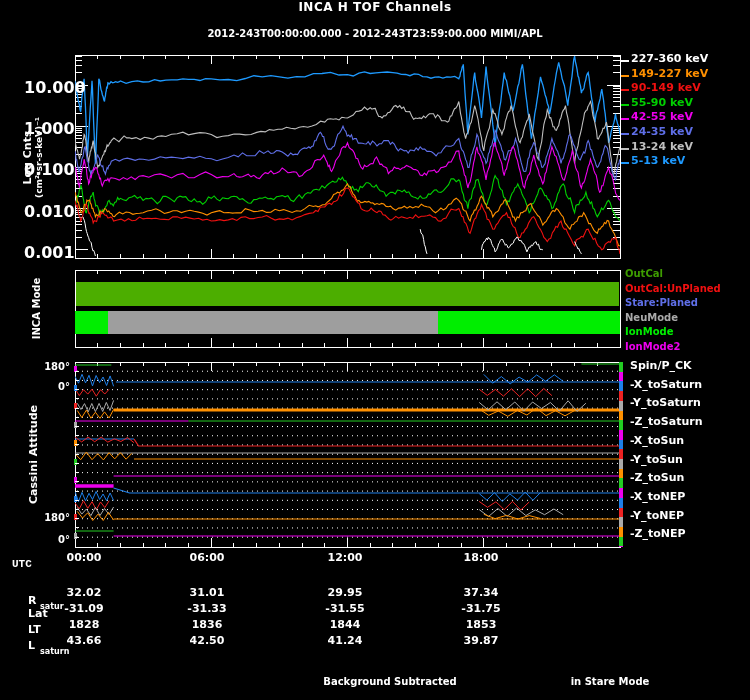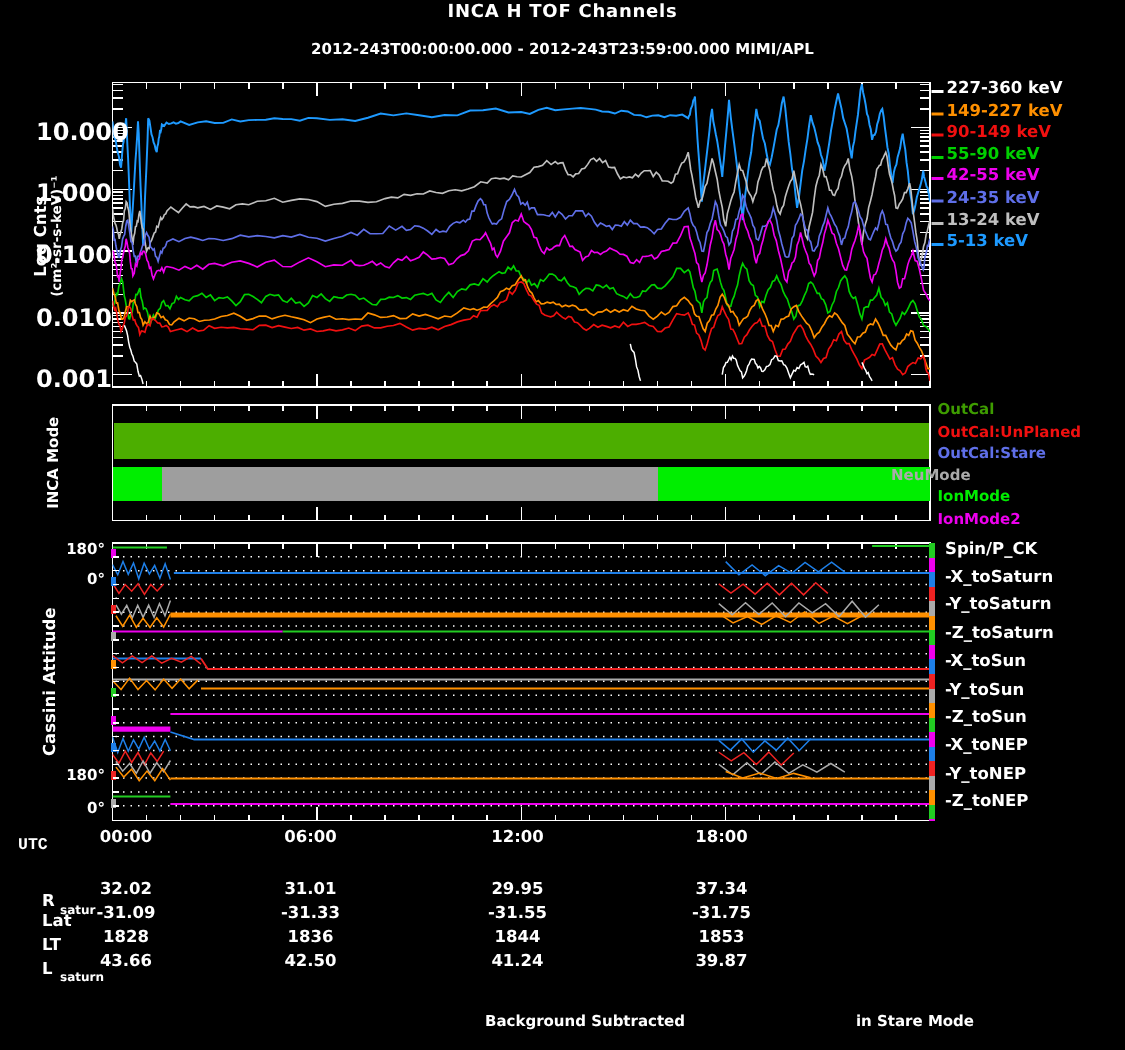--- a/index.html
+++ b/index.html
@@ -429,22 +429,22 @@
       <div class="abs " style="left: 621px; top: 133px; width: 8px; height: 2px; background: rgb(95, 111, 232);"></div>
       <div class="abs leg" style="left: 631px; top: 125px; color: rgb(95, 111, 232);">24-35 keV</div>
       <div class="abs " style="left: 621px; top: 147.6px; width: 8px; height: 2px; background: rgb(191, 191, 191);"></div>
       <div class="abs leg" style="left: 631px; top: 139.6px; color: rgb(191, 191, 191);">13-24 keV</div>
       <div class="abs " style="left: 621px; top: 162.2px; width: 8px; height: 2px; background: rgb(30, 154, 255);"></div>
       <div class="abs leg" style="left: 631px; top: 154.2px; color: rgb(30, 154, 255);">5-13 keV</div>
     </div>
   <div id="mode-legend">
       <div class="abs leg2" style="left: 625px; top: 268px; color: rgb(62, 156, 0);">OutCal</div>
       <div class="abs leg2" style="left: 625px; top: 282.6px; color: rgb(240, 16, 16);">OutCal:UnPlaned</div>
-      <div class="abs leg2" style="left: 625px; top: 297.2px; color: rgb(95, 111, 232);">OutCal:Stare</div>
-      <div class="abs leg2" style="left: 594px; top: 311.8px; color: rgb(170, 170, 170);">NeuMode</div>
+      <div class="abs leg2" style="left: 625px; top: 297.2px; color: rgb(95, 111, 232);">Stare:Planed</div>
+      <div class="abs leg2" style="left: 625px; top: 311.8px; color: rgb(170, 170, 170);">NeuMode</div>
       <div class="abs leg2" style="left: 625px; top: 326.4px; color: rgb(0, 238, 0);">IonMode</div>
       <div class="abs leg2" style="left: 625px; top: 341px; color: rgb(238, 0, 238);">IonMode2</div>
     </div>
   <div id="attitude-legend">
       <div class="abs leg3" style="left: 630px; top: 359px; color: rgb(255, 255, 255); font-weight: bold;">Spin/P_CK</div>
       <div class="abs leg3" style="left: 630px; top: 377.7px; color: rgb(255, 255, 255); font-weight: bold;">-X_toSaturn</div>
       <div class="abs leg3" style="left: 630px; top: 396.4px; color: rgb(255, 255, 255); font-weight: bold;">-Y_toSaturn</div>
       <div class="abs leg3" style="left: 630px; top: 415.1px; color: rgb(255, 255, 255); font-weight: bold;">-Z_toSaturn</div>
       <div class="abs leg3" style="left: 630px; top: 433.8px; color: rgb(255, 255, 255); font-weight: bold;">-X_toSun</div>
       <div class="abs leg3" style="left: 630px; top: 452.5px; color: rgb(255, 255, 255); font-weight: bold;">-Y_toSun</div>

